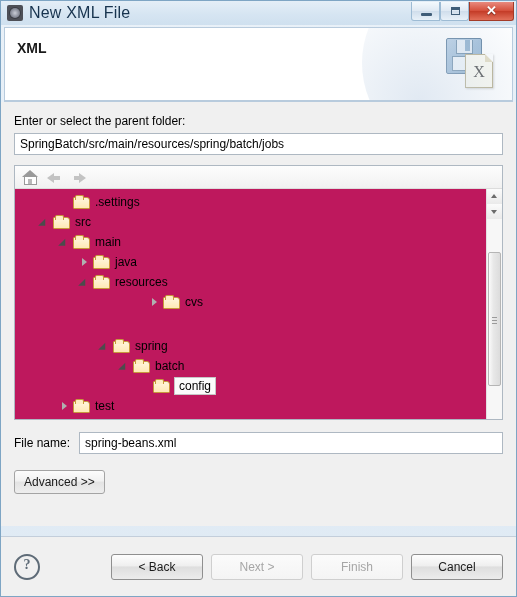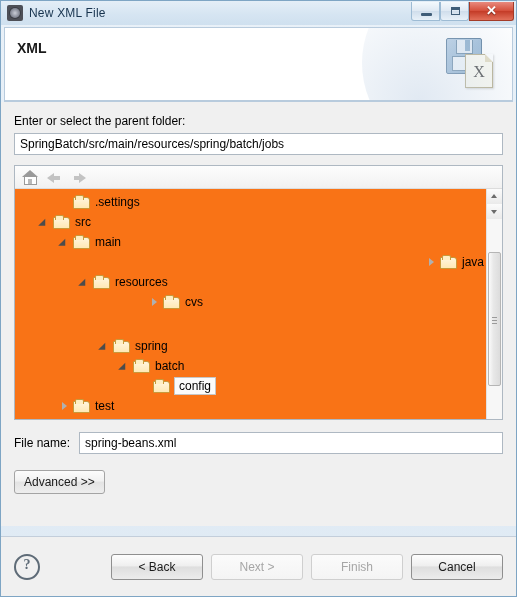--- a/index.html
+++ b/index.html
@@ -44,21 +44,21 @@
   .app-icon::before {
     content: "";
     position: absolute;
     left: 3px; top: 3px;
     width: 10px; height: 10px;
     border-radius: 50%;
     background: radial-gradient(circle at 50% 50%, #c9ccd6 0%, #8b8f9c 55%, #5a5d68 100%);
     box-shadow: 0 0 0 1px #3b3d45;
   }
   .title-text {
-    font-size: 12px;
+    font-size: 16px;
     color: #17334e;
     letter-spacing: .2px;
     white-space: nowrap;
   }
   .winbtns {
     position: absolute;
     right: 2px; top: 1px;
     display: flex;
     gap: 0px;
   }
@@ -211,21 +211,21 @@
     align-items: center;
     padding: 0 5px;
     font-size: 12px;
     color: #000;
   }
 
   
   .tree-panel {
     margin-top: 10px;
     height: 255px;
-    background: #f97316;
+    background: #be185d;
     border: 1px solid #aeb8c2;
     box-sizing: border-box;
     position: relative;
     overflow: hidden;
   }
   .tree-toolbar {
     height: 22px;
     background: linear-gradient(180deg,#fdfdfd 0%, #f1f1f1 100%);
     border-bottom: 1px solid #dcdcdc;
     display: flex;
@@ -510,21 +510,21 @@
           <div class="tree-row" style="padding-left: 22px;">
             <div class="twisty expanded"></div>
             <div class="folder"></div>
             <span class="tree-label">src</span>
           </div>
           <div class="tree-row" style="padding-left: 42px;">
             <div class="twisty expanded"></div>
             <div class="folder"></div>
             <span class="tree-label">main</span>
           </div>
-          <div class="tree-row" style="padding-left: 62px; justify-content: flex-end;">
+          <div class="tree-row" style="padding-left: 62px;">
             <div class="twisty collapsed"></div>
             <div class="folder"></div>
             <span class="tree-label">java</span>
           </div>
           <div class="tree-row" style="padding-left: 62px;">
             <div class="twisty expanded"></div>
             <div class="folder"></div>
             <span class="tree-label">resources</span>
           </div>
           <div class="tree-row" style="padding-left: 120px; margin-left: 12px;">

